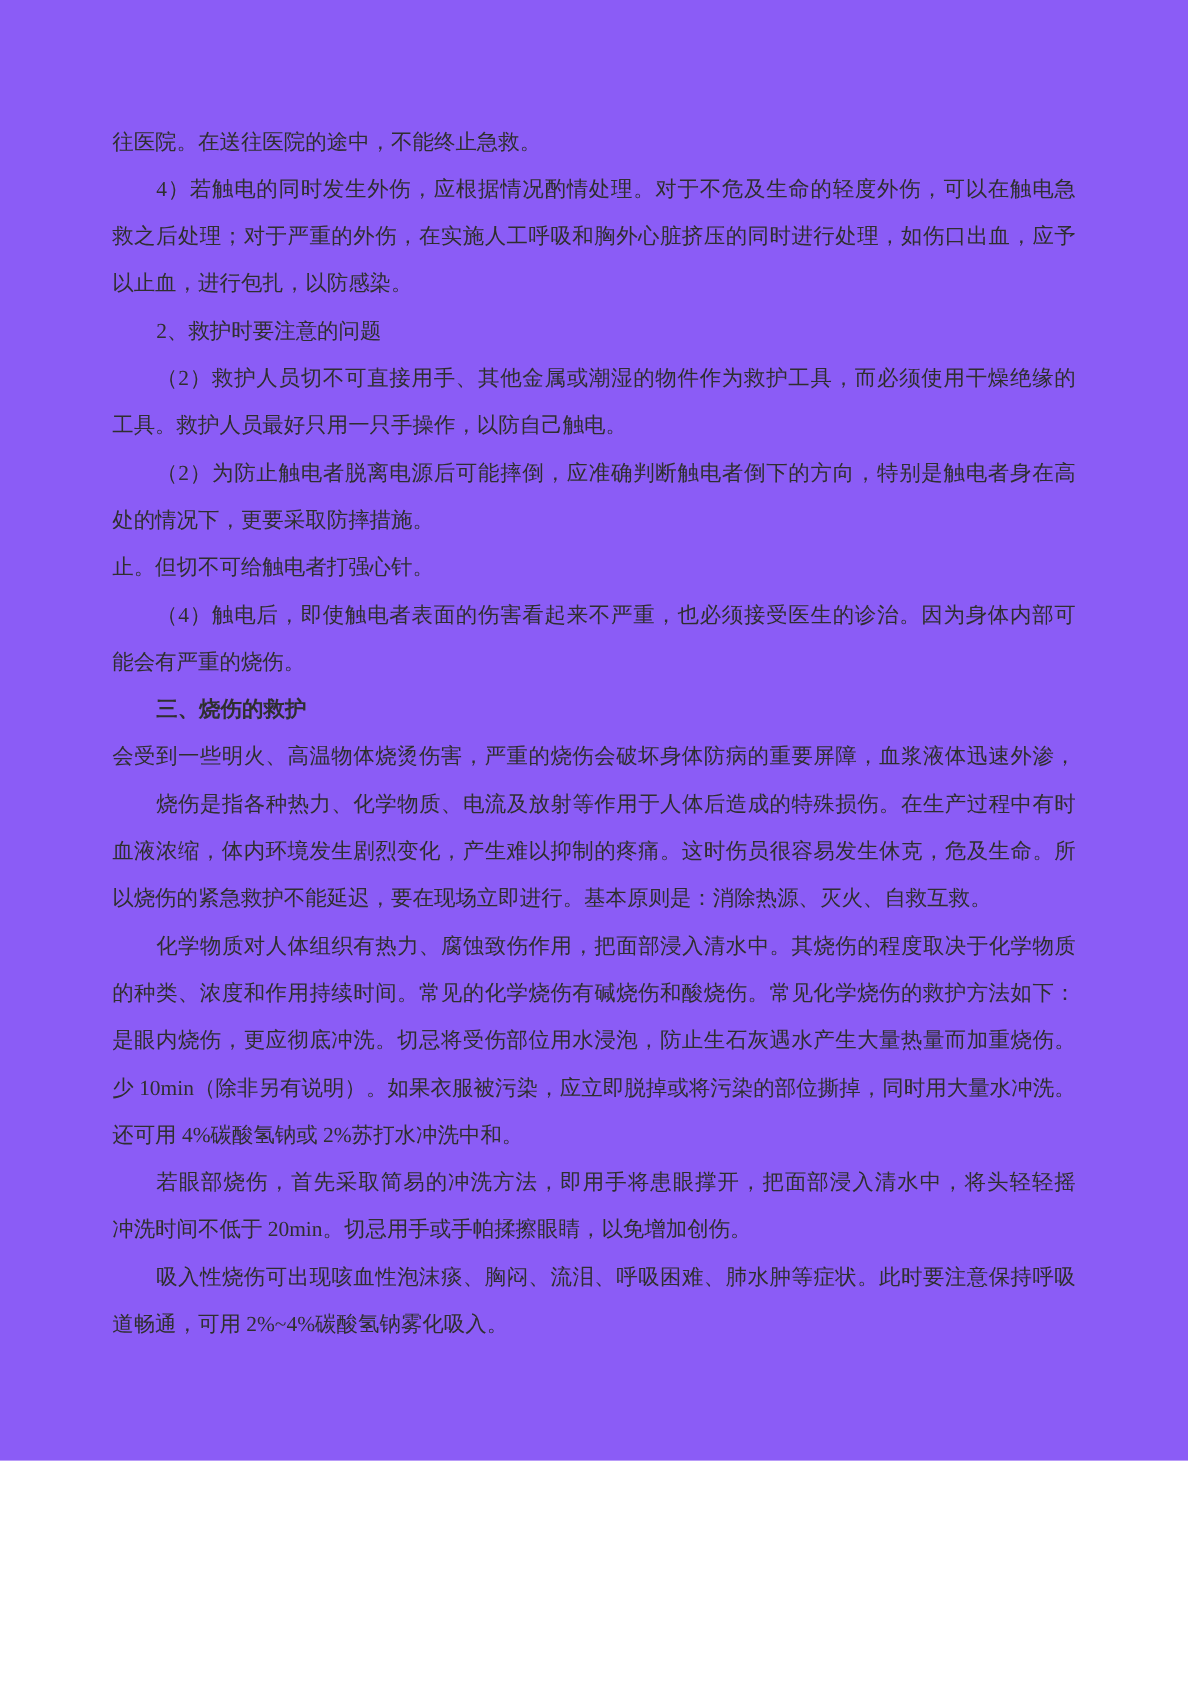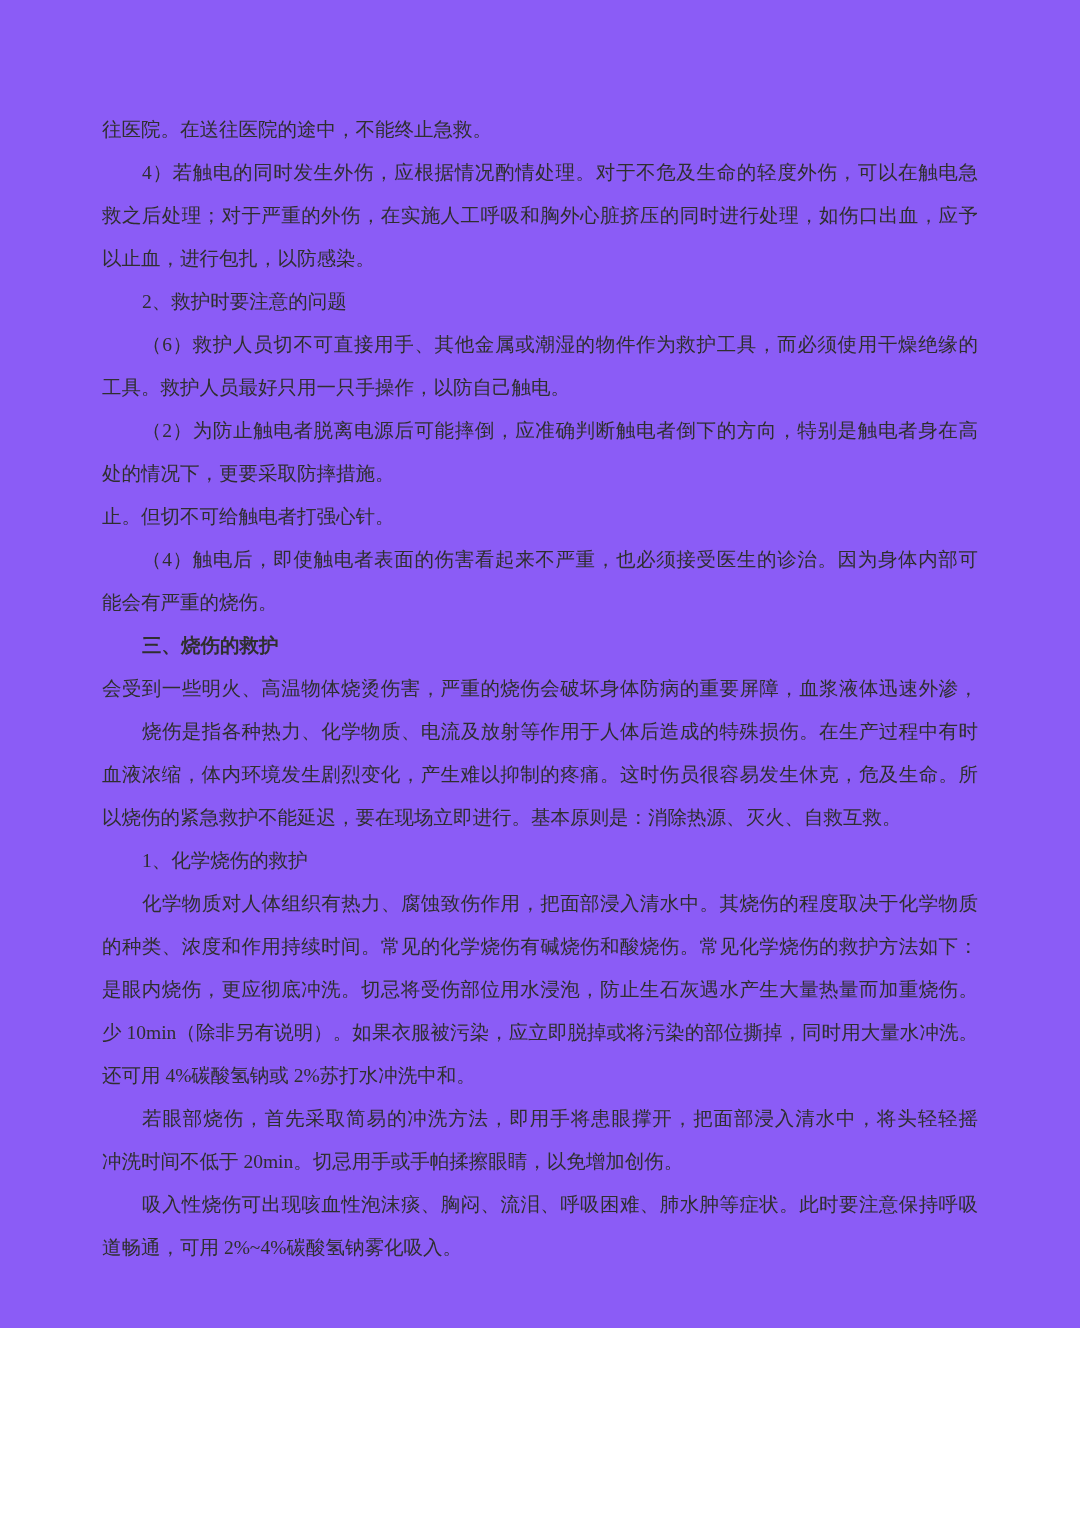--- a/index.html
+++ b/index.html
@@ -61,33 +61,32 @@
 <body>
 
 <div class="page">
 
   <div class="text-block" id="text-block">
       <div class="line">往医院。在送往医院的途中，不能终止急救。</div>
       <div class="line indent fill">4）若触电的同时发生外伤，应根据情况酌情处理。对于不危及生命的轻度外伤，可以在触电急</div>
       <div class="line fill">救之后处理；对于严重的外伤，在实施人工呼吸和胸外心脏挤压的同时进行处理，如伤口出血，应予</div>
       <div class="line">以止血，进行包扎，以防感染。</div>
       <div class="line indent">2、救护时要注意的问题</div>
-      <div class="line indent fill">（6）救护人员切不可直接用手、其他金属或潮湿的物件作为救护工具，而必须使用干燥绝缘的</div>
+      <div class="line indent fill">（2）救护人员切不可直接用手、其他金属或潮湿的物件作为救护工具，而必须使用干燥绝缘的</div>
       <div class="line">工具。救护人员最好只用一只手操作，以防自己触电。</div>
       <div class="line indent fill">（2）为防止触电者脱离电源后可能摔倒，应准确判断触电者倒下的方向，特别是触电者身在高</div>
       <div class="line">处的情况下，更要采取防摔措施。</div>
       <div class="line">止。但切不可给触电者打强心针。</div>
       <div class="line indent fill">（4）触电后，即使触电者表面的伤害看起来不严重，也必须接受医生的诊治。因为身体内部可</div>
       <div class="line">能会有严重的烧伤。</div>
       <div class="line indent bold">三、烧伤的救护</div>
       <div class="line fill">会受到一些明火、高温物体烧烫伤害，严重的烧伤会破坏身体防病的重要屏障，血浆液体迅速外渗，</div>
       <div class="line indent fill">烧伤是指各种热力、化学物质、电流及放射等作用于人体后造成的特殊损伤。在生产过程中有时</div>
       <div class="line fill">血液浓缩，体内环境发生剧烈变化，产生难以抑制的疼痛。这时伤员很容易发生休克，危及生命。所</div>
       <div class="line">以烧伤的紧急救护不能延迟，要在现场立即进行。基本原则是：消除热源、灭火、自救互救。</div>
-      <div class="line indent">1、化学烧伤的救护</div>
       <div class="line indent fill">化学物质对人体组织有热力、腐蚀致伤作用，把面部浸入清水中。其烧伤的程度取决于化学物质</div>
       <div class="line fill">的种类、浓度和作用持续时间。常见的化学烧伤有碱烧伤和酸烧伤。常见化学烧伤的救护方法如下：</div>
       <div class="line fill">是眼内烧伤，更应彻底冲洗。切忌将受伤部位用水浸泡，防止生石灰遇水产生大量热量而加重烧伤。</div>
       <div class="line fill">少 10min（除非另有说明）。如果衣服被污染，应立即脱掉或将污染的部位撕掉，同时用大量水冲洗。</div>
       <div class="line">还可用 4%碳酸氢钠或 2%苏打水冲洗中和。</div>
       <div class="line indent fill">若眼部烧伤，首先采取简易的冲洗方法，即用手将患眼撑开，把面部浸入清水中，将头轻轻摇动。</div>
       <div class="line">冲洗时间不低于 20min。切忌用手或手帕揉擦眼睛，以免增加创伤。</div>
       <div class="line indent fill">吸入性烧伤可出现咳血性泡沫痰、胸闷、流泪、呼吸困难、肺水肿等症状。此时要注意保持呼吸</div>
       <div class="line">道畅通，可用 2%~4%碳酸氢钠雾化吸入。</div>
     </div>

